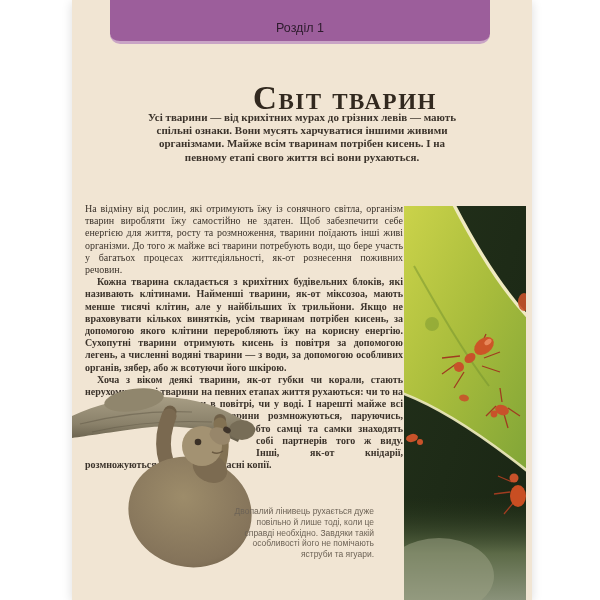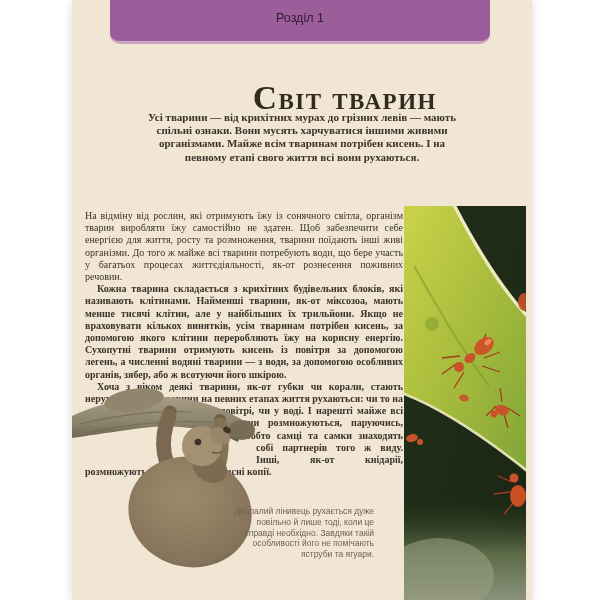--- a/index.html
+++ b/index.html
@@ -3,29 +3,29 @@
 <meta charset="utf-8">
 <style>
   html,body{margin:0;padding:0;}
   body{width:600px;height:600px;background:#ffffff;position:relative;overflow:hidden;
        font-family:"Liberation Serif",serif;}
   .page{position:absolute;left:72px;top:0;width:460px;height:600px;
         background:var(--page-bg,#f1e5d3);box-shadow:0 2px 10px rgba(0,0,0,.14);}
   .chapter-tab{position:absolute;left:38px;top:0;width:380px;height:44px;box-sizing:border-box;
         background:var(--header-bg,#9c5e9b);border-radius:0 0 10px 10px;
         border-bottom:3px solid #c9a4c5;
-        display:flex;align-items:center;justify-content:center;padding-bottom:6px;
+        display:flex;align-items:flex-end;justify-content:center;padding-bottom:6px;
         font-family:"Liberation Sans",sans-serif;font-size:12.5px;color:var(--header-text,#2d1b2d);}
   .page-title{position:absolute;top:58px;left:0;width:100%;text-align:center;
         font-variant:small-caps;font-size:33px;letter-spacing:1.5px;
         color:var(--title-text,#32291f);padding-left:43px;}
   .intro{position:absolute;top:111px;left:70px;width:320px;text-align:center;
         font-weight:bold;font-size:11px;line-height:13.2px;color:var(--body-text,#3b332b);}
   .bodytext{position:absolute;top:203px;left:13px;width:318px;
-        font-size:10px;line-height:12.2px;text-align:justify;color:var(--body-text,#3b332b);margin-top:7px;}
+        font-size:10px;line-height:12.2px;text-align:justify;color:var(--body-text,#3b332b);}
   .bodytext p{margin:0;}
   .p-indent{text-indent:12px;font-weight:bold;}
   .step{float:left;clear:left;width:0;height:12.2px;}
   .s0{height:36.6px;}
   .s1{width:66px;}
   .s2{width:136px;}
   .s3{width:161px;}
   .s4{width:171px;}
   .caption{position:absolute;top:506px;left:156px;width:146px;text-align:right;
         font-family:"Liberation Sans",sans-serif;font-size:8.5px;line-height:10.8px;

